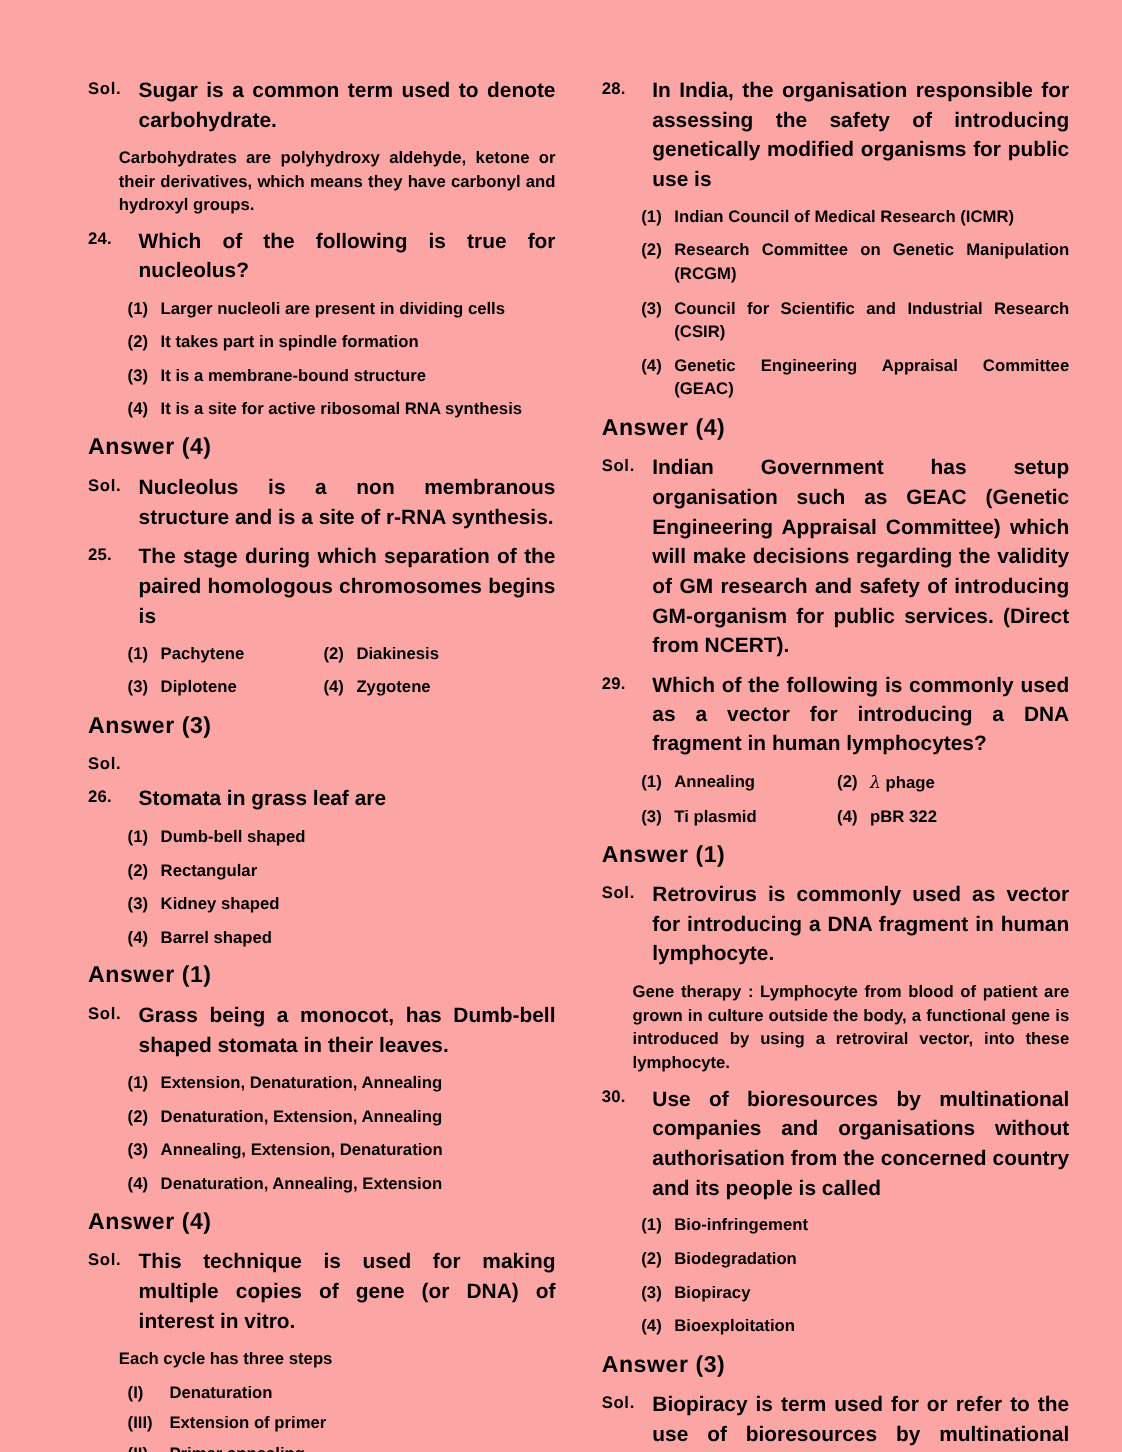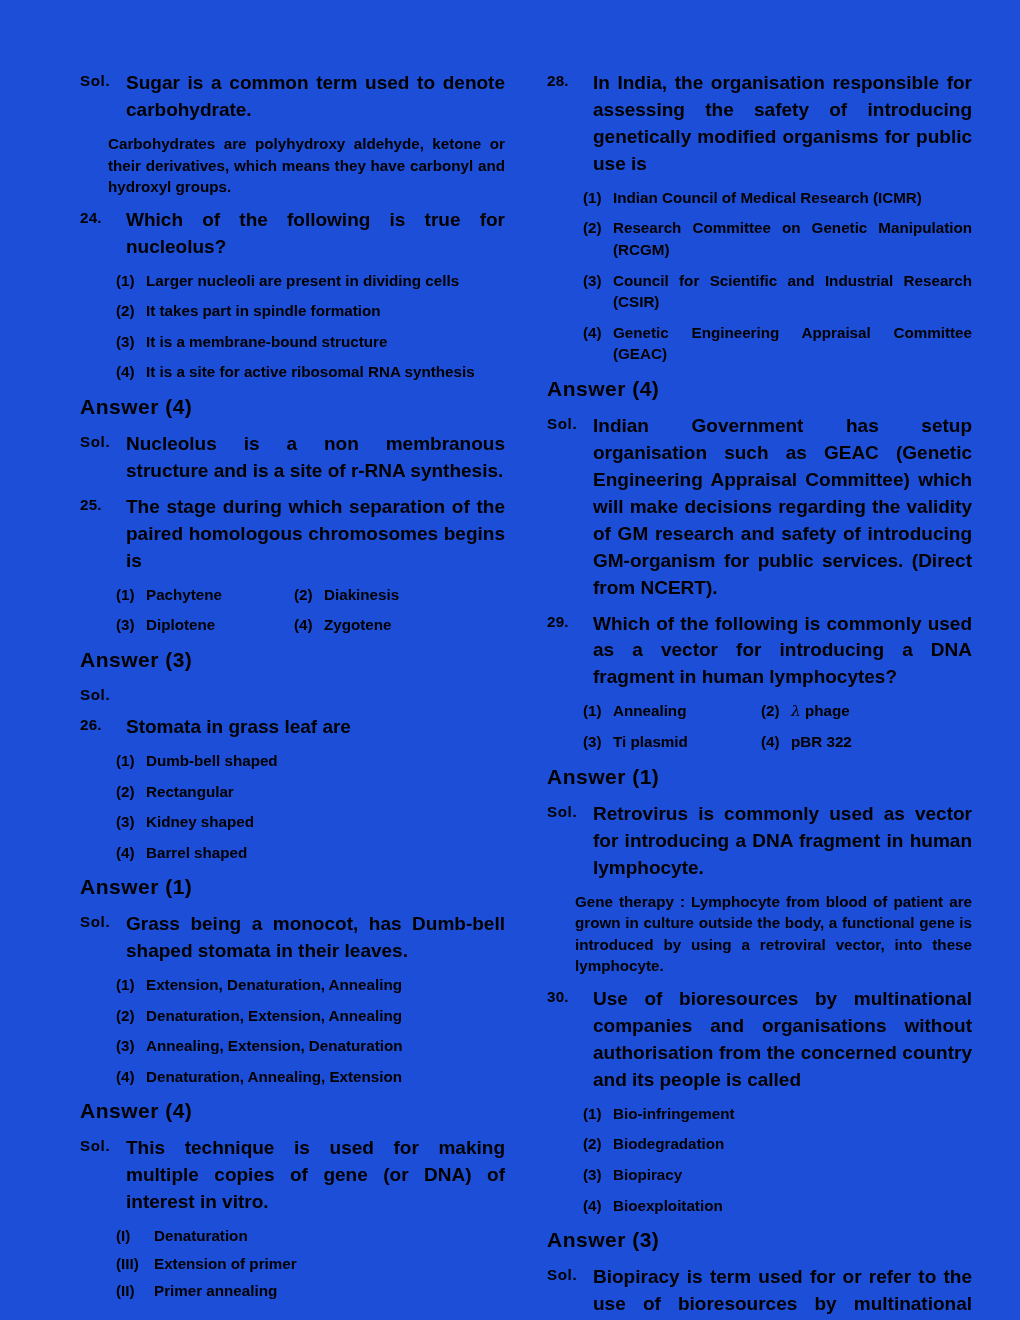--- a/index.html
+++ b/index.html
@@ -13,21 +13,21 @@
     font-family: "Liberation Sans", sans-serif;
     color: #000000;
     -webkit-font-smoothing: none;
   }
   .page {
     position: relative;
     width: 1020px;
     height: 1320px;
     box-sizing: border-box;
     padding: 70px 50px 40px 80px;
-    background: #1d4ed8;
+    background: #fca5a5;
   }
   .columns {
     display: flex;
     gap: 42px;
     align-items: flex-start;
   }
   .col {
     width: 425px;
     flex: 0 0 425px;
   }
@@ -263,20 +263,21 @@
           <div class="opt">
             <span class="opt-key">(4)</span>
             <span class="opt-text">Denaturation, Annealing, Extension</span>
           </div>
         </div>
         <div class="answer">Answer (4)</div>
         <div class="row">
           <div class="label sol">Sol.</div>
           <div class="body">This technique is used for making multiple copies of gene (or DNA) of interest in vitro.</div>
         </div>
+        <div class="cont nojust">Each cycle has three steps</div>
         <div class="roman-list" style="margin-bottom: 0px;">
           <div class="roman-item">
             <span class="opt-key">(I)</span>
             <span class="opt-text nojust">Denaturation</span>
           </div>
           <div class="roman-item">
             <span class="opt-key">(III)</span>
             <span class="opt-text nojust">Extension of primer</span>
           </div>
           <div class="roman-item">

